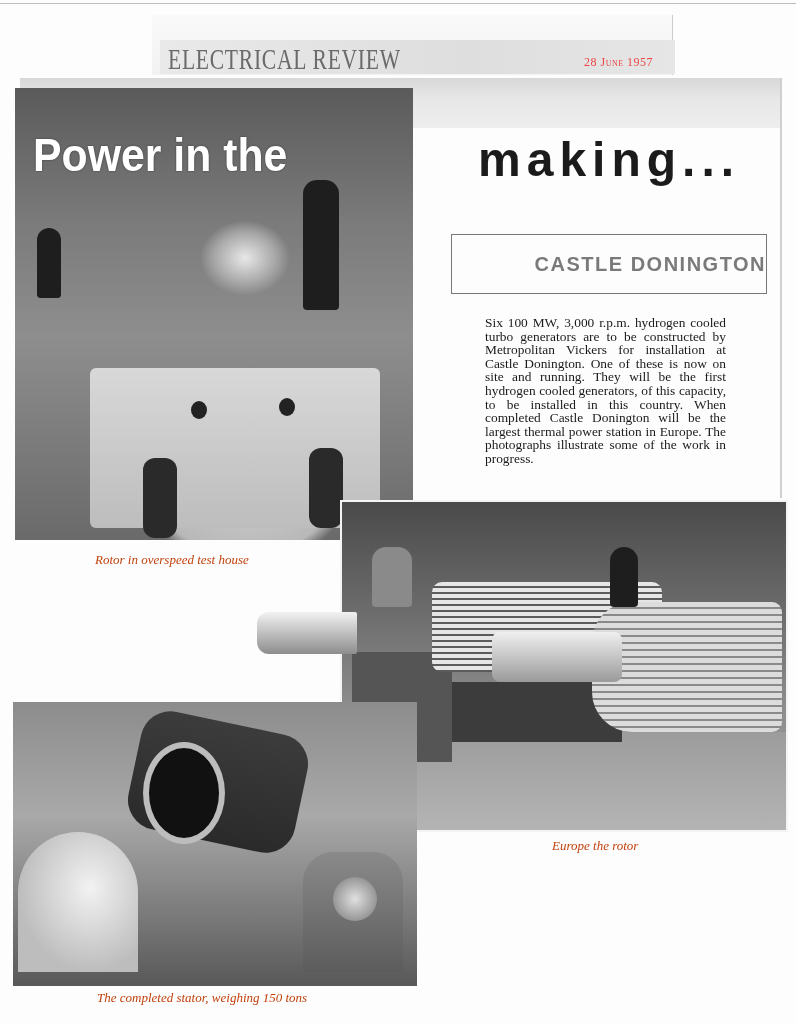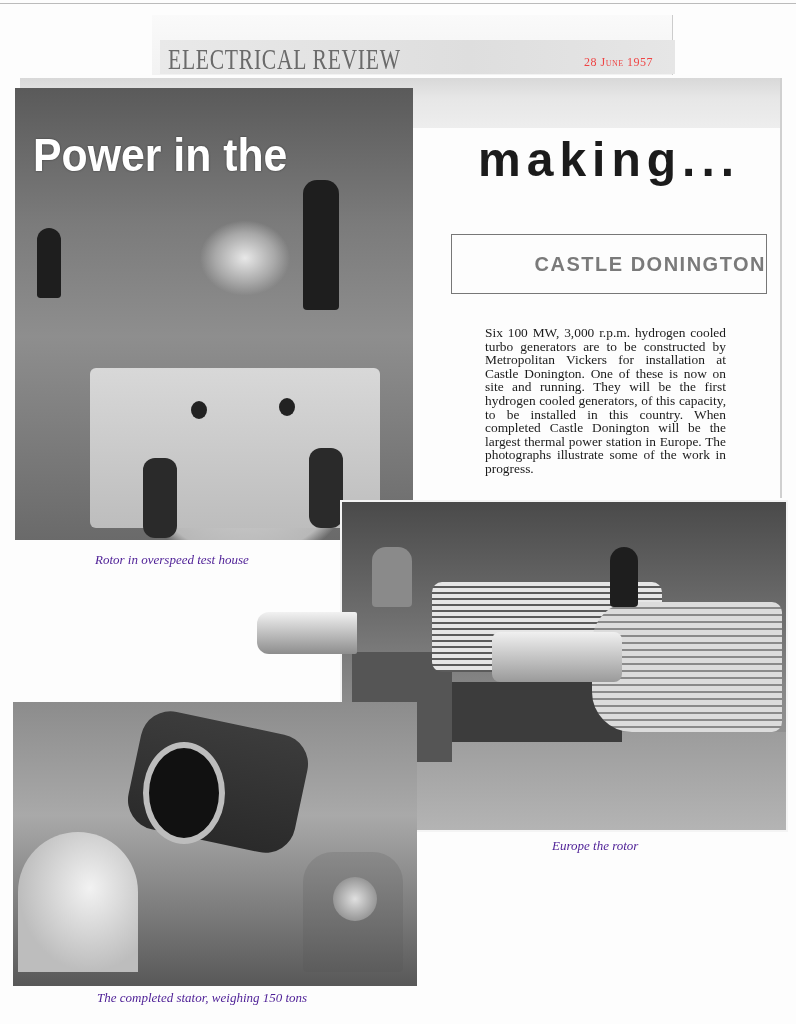--- a/index.html
+++ b/index.html
@@ -73,24 +73,24 @@
     left: 451px; top: 234px; width: 314px; height: 58px; border: 1.5px solid #777;
     display: flex; align-items: center; justify-content: flex-end;
   }
   .location-text {
     font-family: "Liberation Sans", sans-serif; font-weight: bold; font-size: 20px;
     color: #7a7a7a; letter-spacing: 1.5px;
   }
 
   .body-text {
     left: 485px; top: 316px; width: 241px; font-size: 13.4px; line-height: 13.6px;
-    text-align: justify; color: #1a1a1a; hyphens: manual; margin-top: 10px;
+    text-align: justify; color: #1a1a1a; hyphens: manual;
   }
 
-  .caption { font-style: italic; font-size: 13px; color: #4c1d95; white-space: nowrap; }
+  .caption { font-style: italic; font-size: 13px; color: #c2410c; white-space: nowrap; }
   .cap-1 { left: 95px; top: 552px; }
   .cap-2 { left: 552px; top: 838px; }
   .cap-3 { left: 97px; top: 990px; text-align: center; }
 </style>
 </head>
 <body>
 
 <div class="abs paper-edge-top"></div>
 <div class="abs clip-strip"></div>
 <div class="abs masthead-band"></div>

